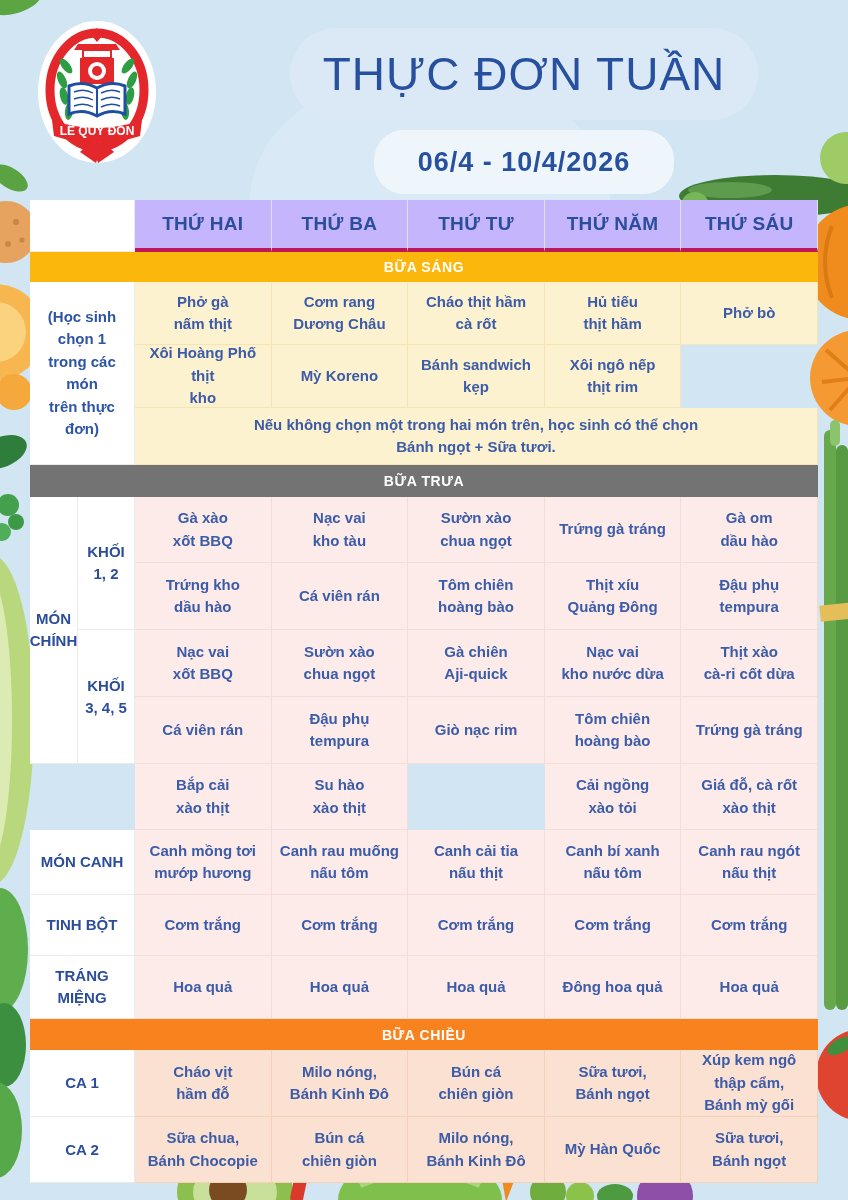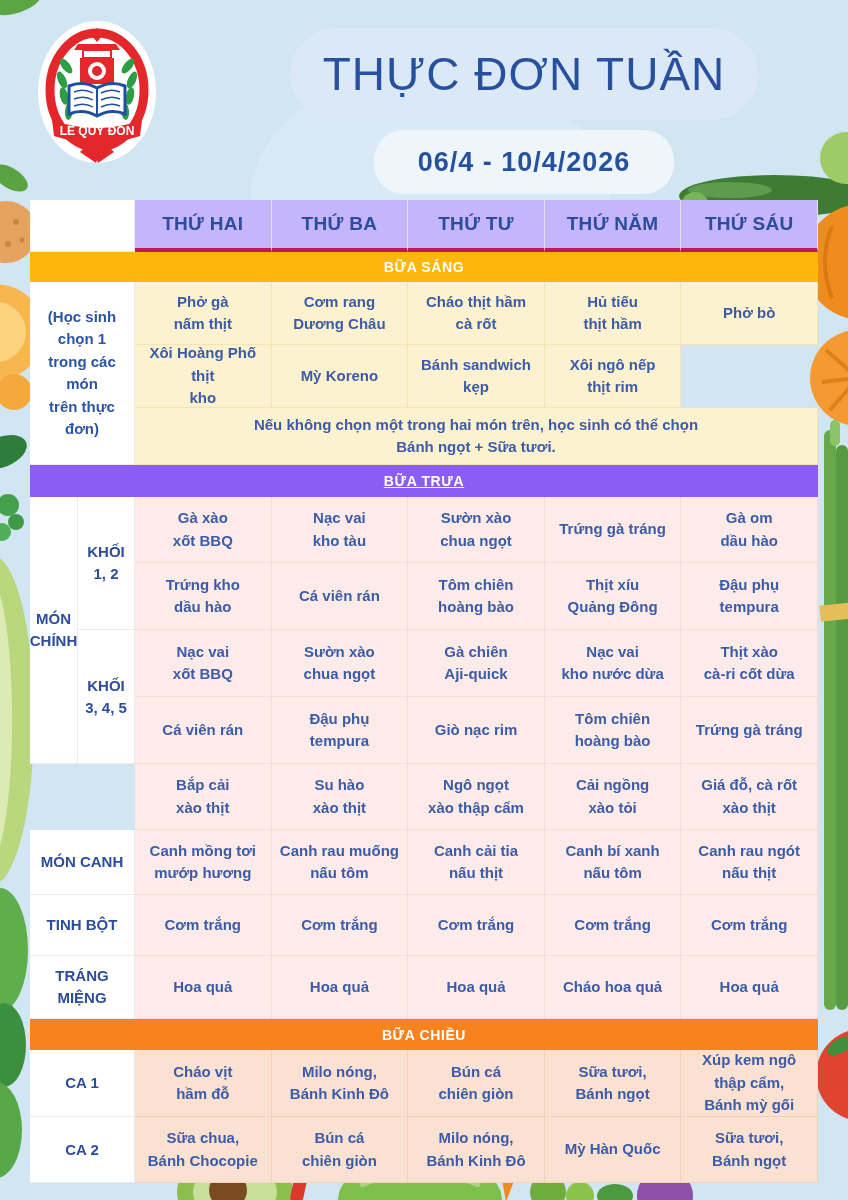--- a/index.html
+++ b/index.html
@@ -42,21 +42,21 @@
   .b-p{background:#fcebe8;border-right:1px solid #f6dcd6;border-bottom:1px solid #f6dcd6;}
   .b-o{background:#fbe1d1;border-right:1px solid #f3d1ba;border-bottom:1px solid #f3d1ba;}
   .day-h{font-size:19px;font-weight:800;color:#2b4d9b;letter-spacing:.3px;}
   .rlabel{font-weight:800;color:#2b4d9b;font-size:15px;line-height:1.45;}
   .side-note{font-weight:700;color:#2d55a5;font-size:15px;}
   .bar{
     display:flex;align-items:center;justify-content:center;
     color:#fff;font-size:14px;font-weight:800;letter-spacing:.6px;text-align:center;
   }
   .bar-breakfast{background:#fbb70b;}
-  .bar-lunch{background:#8b5cf6;text-decoration:underline;}
+  .bar-lunch{background:#737373;}
   .bar-afternoon{background:#f8821d;}
 </style>
 </head>
 <body>
 
 <svg id="deco" width="848" height="1200" viewBox="0 0 848 1200">
   <ellipse cx="430" cy="200" rx="180" ry="130" fill="#e0edf8" opacity="0.55"></ellipse>
   <g>
     <ellipse cx="16" cy="2" rx="26" ry="11" fill="#5ba643" transform="rotate(-18 16 2)"></ellipse>
     <ellipse cx="10" cy="178" rx="20" ry="10" fill="#59a342" transform="rotate(32 10 178)"></ellipse>
@@ -245,22 +245,20 @@
   <div class="cell b-p" style="grid-area:10/4">Đậu phụ
 tempura</div>
   <div class="cell b-p" style="grid-area:10/5">Giò nạc rim</div>
   <div class="cell b-p" style="grid-area:10/6">Tôm chiên
 hoàng bào</div>
   <div class="cell b-p" style="grid-area:10/7">Trứng gà tráng</div>
   <div class="cell b-p" style="grid-area:11/3">Bắp cải
 xào thịt</div>
   <div class="cell b-p" style="grid-area:11/4">Su hào
 xào thịt</div>
-  <div class="cell b-p" style="grid-area:11/5">Ngô ngọt
-xào thập cẩm</div>
   <div class="cell b-p" style="grid-area:11/6">Cải ngồng
 xào tỏi</div>
   <div class="cell b-p" style="grid-area:11/7">Giá đỗ, cà rốt
 xào thịt</div>
   <div class="cell b-w rlabel" style="grid-area:12/1/13/3">MÓN CANH</div>
   <div class="cell b-p" style="grid-area:12/3">Canh mồng tơi
 mướp hương</div>
   <div class="cell b-p" style="grid-area:12/4">Canh rau muống
 nấu tôm</div>
   <div class="cell b-p" style="grid-area:12/5">Canh cải tỉa
@@ -272,21 +270,21 @@
   <div class="cell b-w rlabel" style="grid-area:13/1/14/3">TINH BỘT</div>
   <div class="cell b-p" style="grid-area:13/3">Cơm trắng</div>
   <div class="cell b-p" style="grid-area:13/4">Cơm trắng</div>
   <div class="cell b-p" style="grid-area:13/5">Cơm trắng</div>
   <div class="cell b-p" style="grid-area:13/6">Cơm trắng</div>
   <div class="cell b-p" style="grid-area:13/7">Cơm trắng</div>
   <div class="cell b-w rlabel" style="grid-area:14/1/15/3">TRÁNG MIỆNG</div>
   <div class="cell b-p" style="grid-area:14/3">Hoa quả</div>
   <div class="cell b-p" style="grid-area:14/4">Hoa quả</div>
   <div class="cell b-p" style="grid-area:14/5">Hoa quả</div>
-  <div class="cell b-p" style="grid-area:14/6">Cháo hoa quả</div>
+  <div class="cell b-p" style="grid-area:14/6">Đông hoa quả</div>
   <div class="cell b-p" style="grid-area:14/7">Hoa quả</div>
 
   <div class="bar bar-afternoon" style="grid-area:15/1/16/8">BỮA CHIỀU</div>
   <div class="cell b-w rlabel" style="grid-area:16/1/17/3">CA 1</div>
   <div class="cell b-o" style="grid-area:16/3">Cháo vịt
 hầm đỗ</div>
   <div class="cell b-o" style="grid-area:16/4">Milo nóng,
 Bánh Kinh Đô</div>
   <div class="cell b-o" style="grid-area:16/5">Bún cá
 chiên giòn</div>

